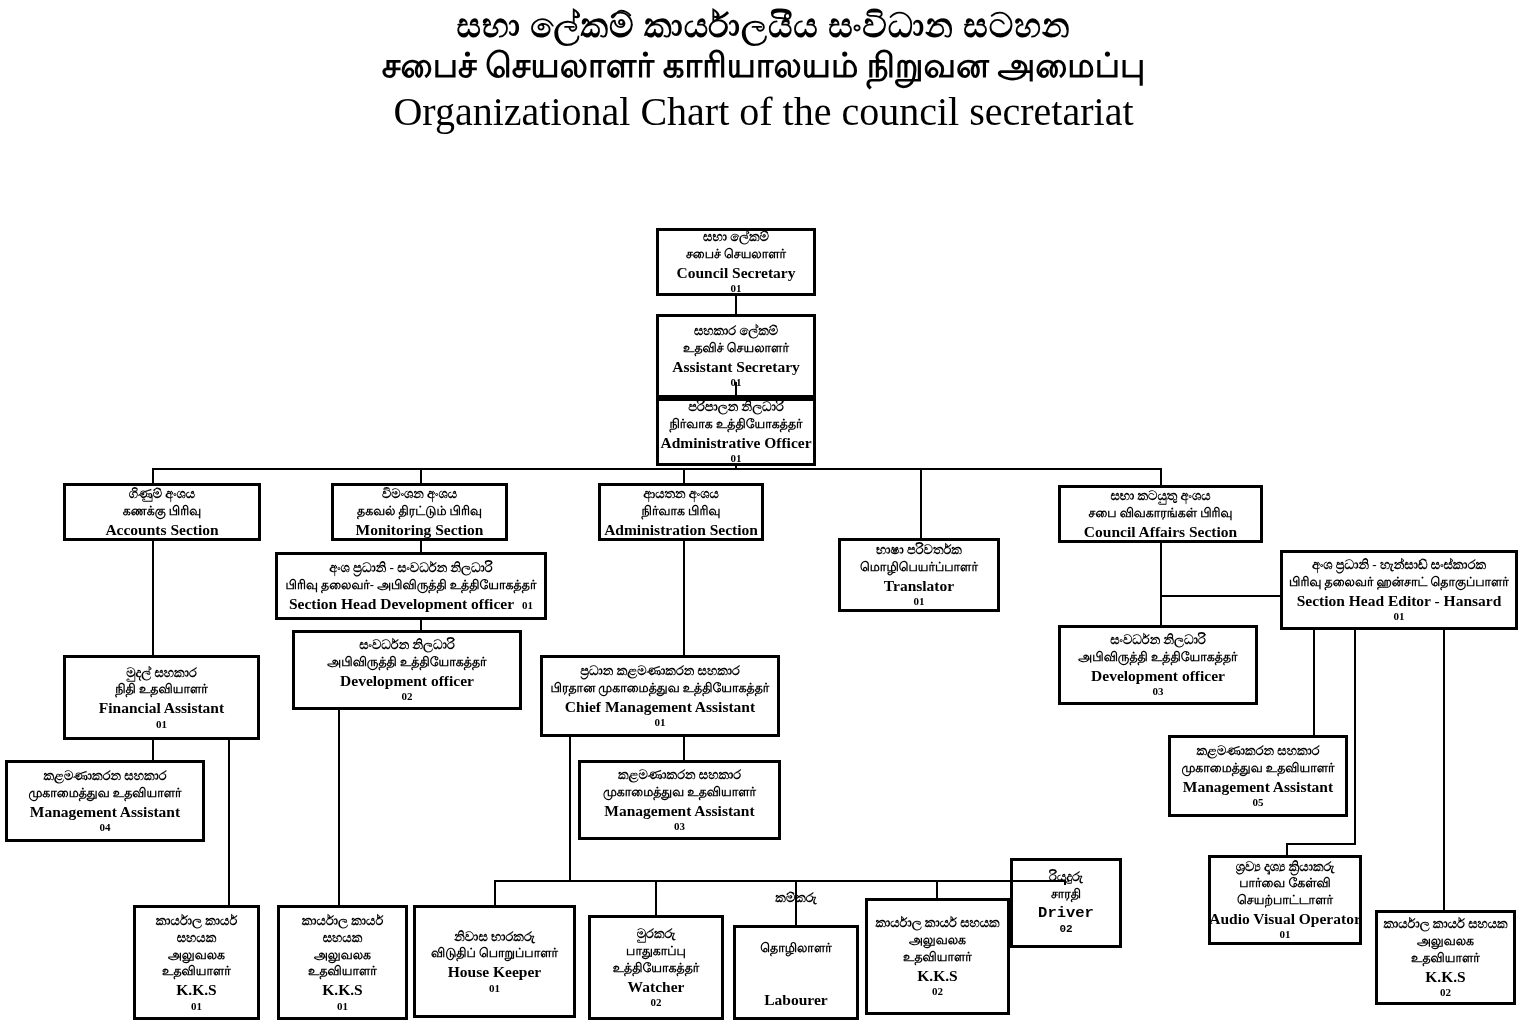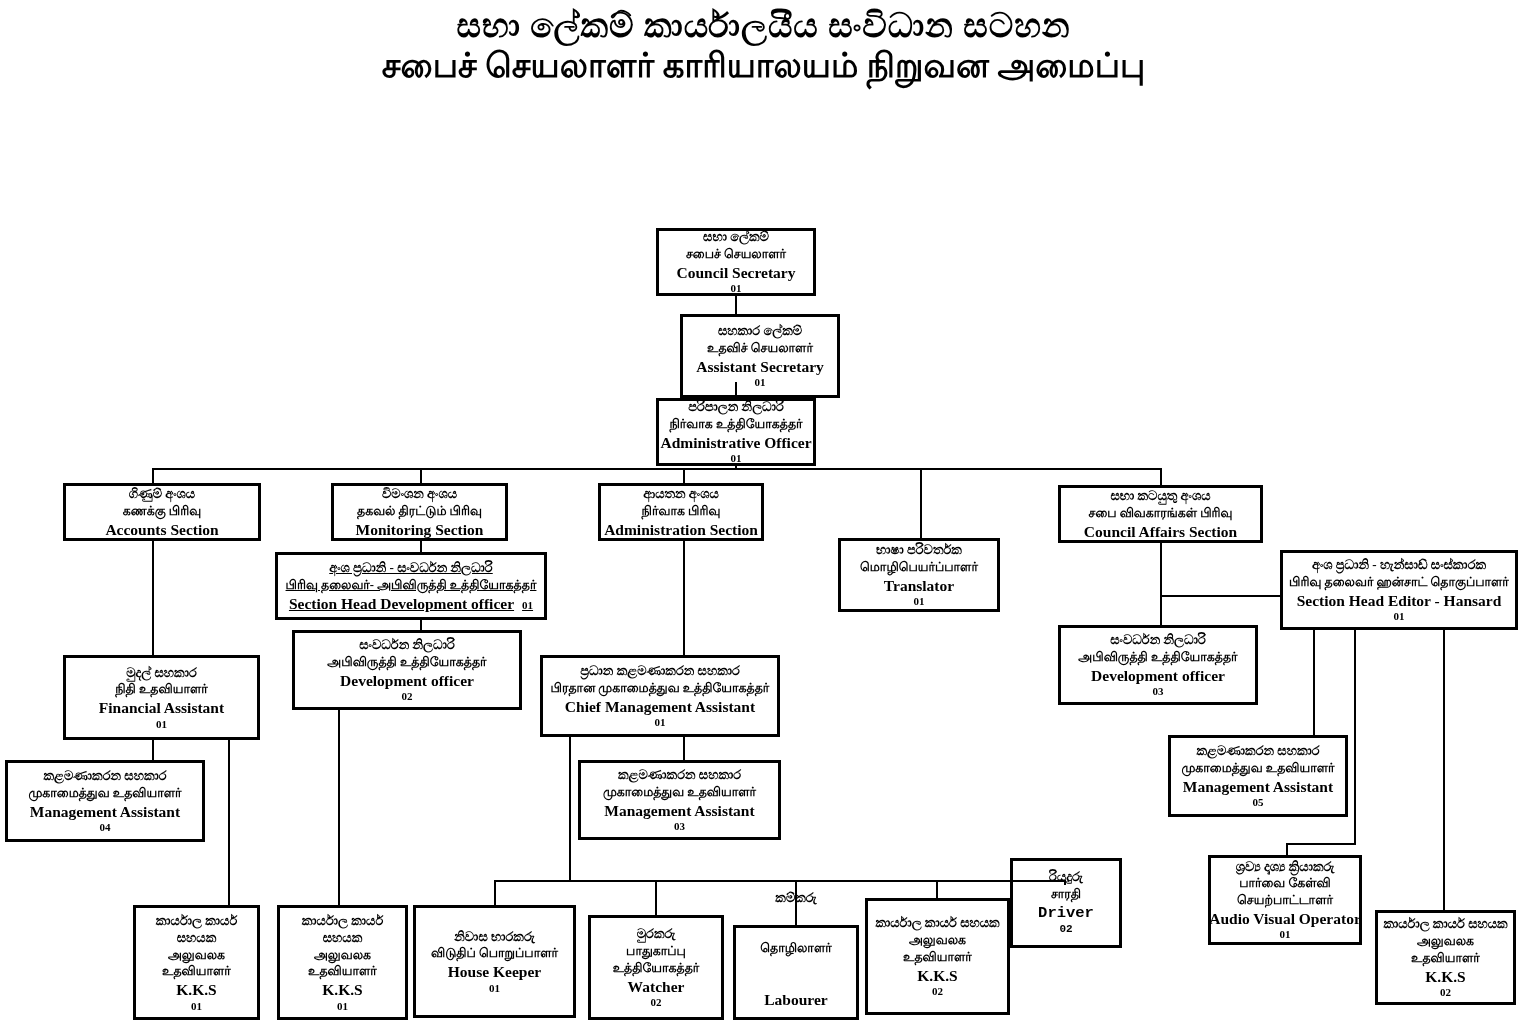--- a/index.html
+++ b/index.html
@@ -23,31 +23,32 @@
   .node .enrow{display:flex;align-items:baseline;gap:8px;}
   .conn{position:absolute;background:#000;}
 </style>
 </head>
 <body>
 
 <div id="canvas">
   <div class="title-block">
     <div class="title-si">සභා ලේකම් කාර්යාලයීය සංවිධාන සටහන</div>
     <div class="title-ta">சபைச் செயலாளர் காரியாலயம் நிறுவன அமைப்பு</div>
+    <div class="title-en">Organizational  Chart of the council secretariat</div>
   </div>
   <div id="nodes-layer">
       <div class="node" style="left: 656px; top: 228px; width: 160px; height: 68px;">
         <div class="si">සභා ලේකම්</div>
         <div class="ta">சபைச் செயலாளர்</div>
         <div class="enrow">
           <div class="en">Council Secretary</div>
         </div>
         <div class="count">01</div>
       </div>
-      <div class="node" style="left: 680px; top: 314px; width: 160px; height: 84px;">
+      <div class="node" style="left: 656px; top: 314px; width: 160px; height: 84px;">
         <div class="si">සහකාර ලේකම්</div>
         <div class="ta">உதவிச் செயலாளர்</div>
         <div class="enrow">
           <div class="en">Assistant Secretary</div>
         </div>
         <div class="count">01</div>
       </div>
       <div class="node" style="left: 656px; top: 398px; width: 160px; height: 68px; text-align: center;">
         <div class="si">පරිපාලන නිලධාරි</div>
         <div class="ta">நிர்வாக உத்தியோகத்தர்</div>
@@ -77,21 +78,21 @@
           <div class="en">Administration Section</div>
         </div>
       </div>
       <div class="node" style="left: 1058px; top: 485px; width: 205px; height: 58px;">
         <div class="si">සභා කටයුතු අංශය</div>
         <div class="ta">சபை விவகாரங்கள் பிரிவு</div>
         <div class="enrow">
           <div class="en">Council Affairs Section</div>
         </div>
       </div>
-      <div class="node" style="left: 275px; top: 552px; width: 272px; height: 68px; text-decoration: underline;">
+      <div class="node" style="left: 275px; top: 552px; width: 272px; height: 68px;">
         <div class="si">අංශ ප්‍රධානි - සංවර්ධන නිලධාරි</div>
         <div class="ta">பிரிவு தலைவர்- அபிவிருத்தி உத்தியோகத்தர்</div>
         <div class="enrow">
           <div class="en">Section Head  Development officer</div>
           <div class="count">01</div>
         </div>
       </div>
       <div class="node" style="left: 838px; top: 538px; width: 162px; height: 74px;">
         <div class="si">භාෂා පරිවර්තක</div>
         <div class="ta">மொழிபெயர்ப்பாளர்</div>

